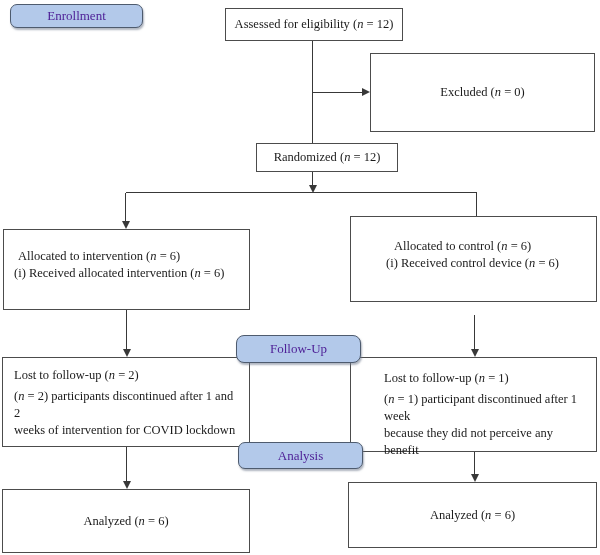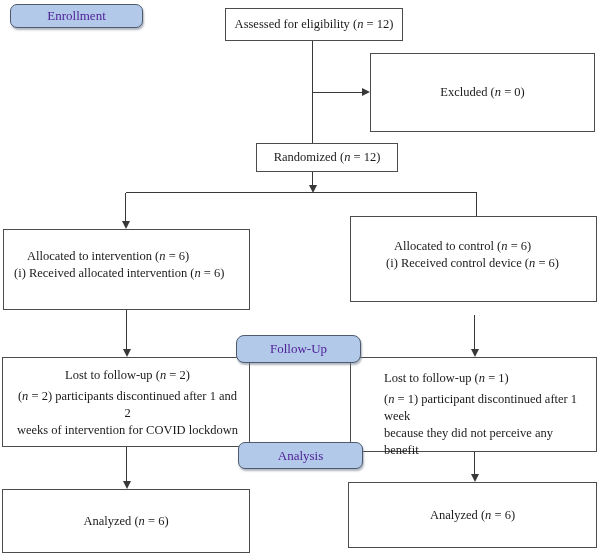--- a/index.html
+++ b/index.html
@@ -34,24 +34,24 @@
     border-left:4.5px solid transparent; border-right:4.5px solid transparent;
     border-top:8px solid var(--line,#202020);
   }
   .arr-right {
     position:absolute; width:0; height:0; z-index:1;
     border-top:4.5px solid transparent; border-bottom:4.5px solid transparent;
     border-left:8px solid var(--line,#202020);
   }
   
   .alloc-left  { padding:18px 6px 0 10px; }
-  .alloc-left  .l1 { margin-left:13px; }
+  .alloc-left  .l1 { margin-left:4px; }
   .alloc-right { padding:21px 6px 0 35px; }
   .alloc-right .l1 { margin-left:8px; }
-  .fu-left  { padding:9px 8px 0 11px;text-align:center; }
+  .fu-left  { padding:9px 8px 0 11px; }
   .fu-right { padding:12px 6px 12px 33px; }
   .fu-detail { margin-top:4px; }
   i { font-style:italic; }
 </style>
 </head>
 <body>
 
 <div class="canvas">
 
   <div class="vline" style="left:312px; top:41px;  height:102px;"></div>

